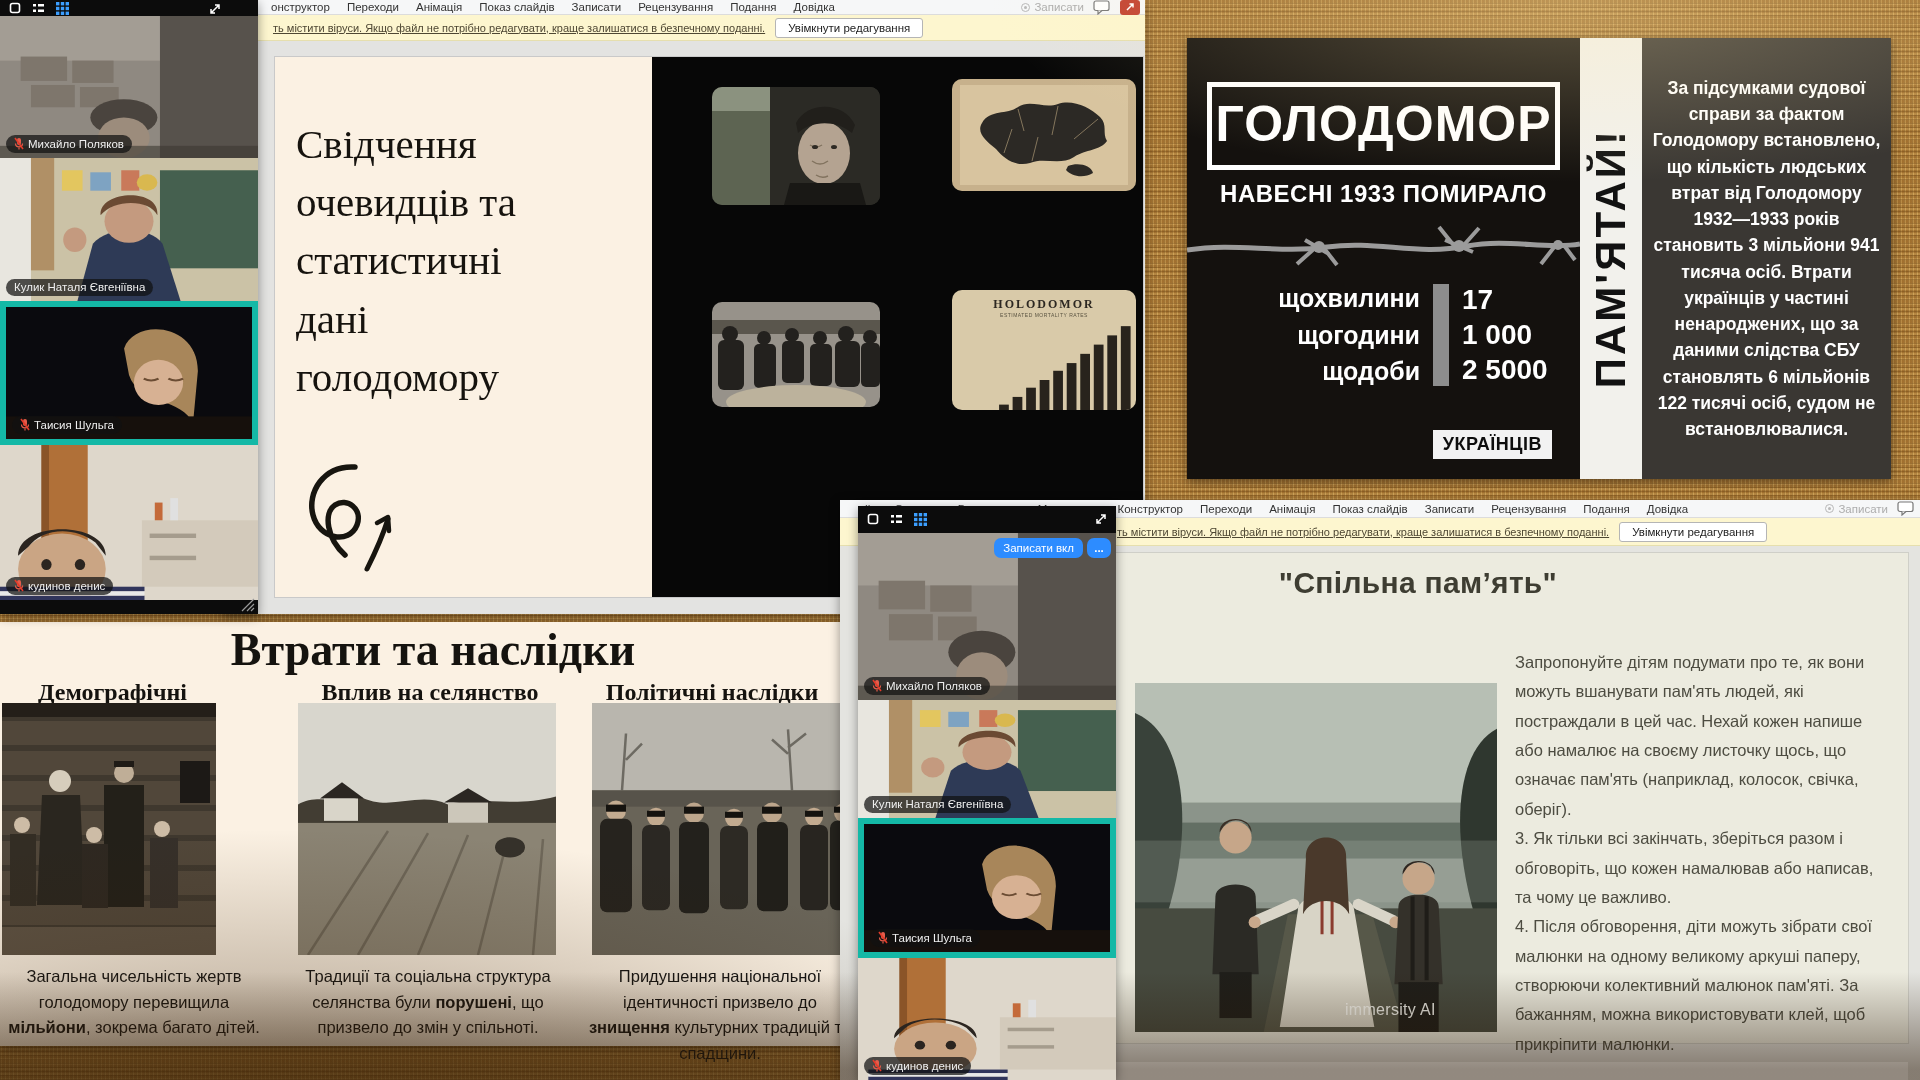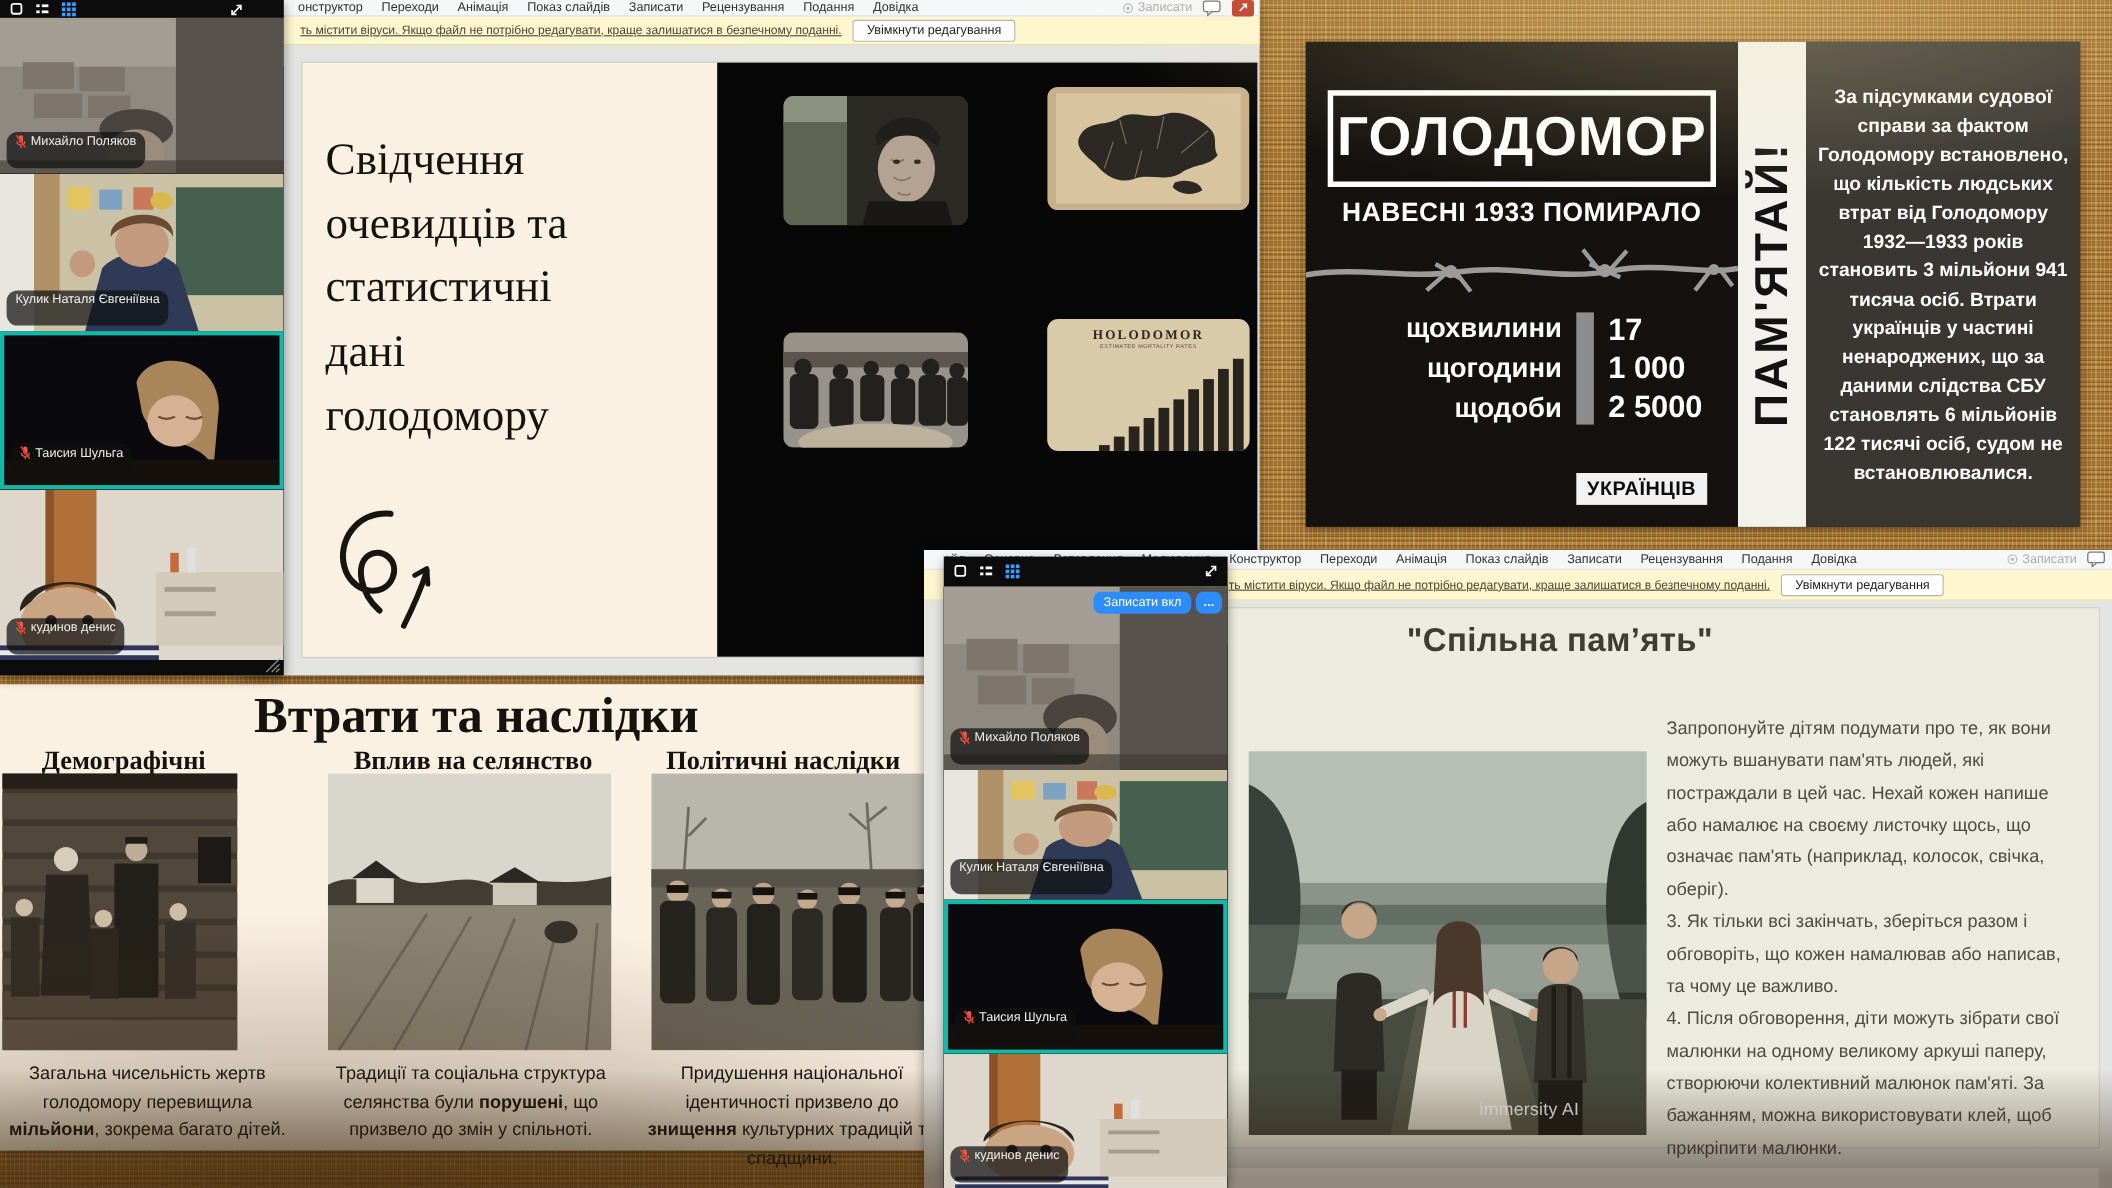--- a/index.html
+++ b/index.html
@@ -85,22 +85,22 @@
   .nextstrip{position:absolute;left:88px;top:562px;width:980px;height:18px;background:#fdfdfb}
   
   .call{background:#0c0c0c}
   .call1{left:0;top:0;width:258px;height:614px;z-index:6}
   .call2{left:858px;top:506px;width:258px;height:574px;z-index:6}
   .ctop{position:relative;display:flex;align-items:center;gap:11px;padding-left:9px}
   .call1 .ctop{height:16px}
   .call2 .ctop{height:26px}
   .tile{position:absolute;left:0;width:100%;overflow:hidden;background:#000}
   .tile svg{display:block;width:100%;height:100%}
-  .tile.active{border:4px solid #14b8a6}
-  .pill{position:absolute;left:6px;bottom:5px;background:rgba(16,16,16,.72);border-radius:10px;color:#efefef;font-size:11.5px;padding:2px 8px 18px;display:flex;align-items:flex-end;gap:4px;white-space:nowrap}
+  .tile.active{border:6px solid #14b8a6}
+  .pill{position:absolute;left:6px;bottom:5px;background:rgba(16,16,16,.72);border-radius:10px;color:#efefef;font-size:11.5px;padding:2px 8px 3px;display:flex;align-items:flex-end;gap:4px;white-space:nowrap}
   .expand{position:absolute;top:2px}
   .call1 .expand{right:36px}
   .call2 .expand{right:8px;top:6px}
   .askrow{position:absolute;top:32px;right:5px;display:flex;gap:4px;z-index:3}
   .askbtn{background:#2d8cff;color:#fff;font-size:11.5px;padding:4px 9px;border-radius:7px;border:none;font-family:inherit}
   .morebtn{background:#2d8cff;color:#fff;font-size:11.5px;font-weight:700;padding:4px 0;width:24px;text-align:center;border-radius:7px;border:none}
   .rsz{position:absolute;right:3px;bottom:2px}
 </style>
 </head>
 <body>

